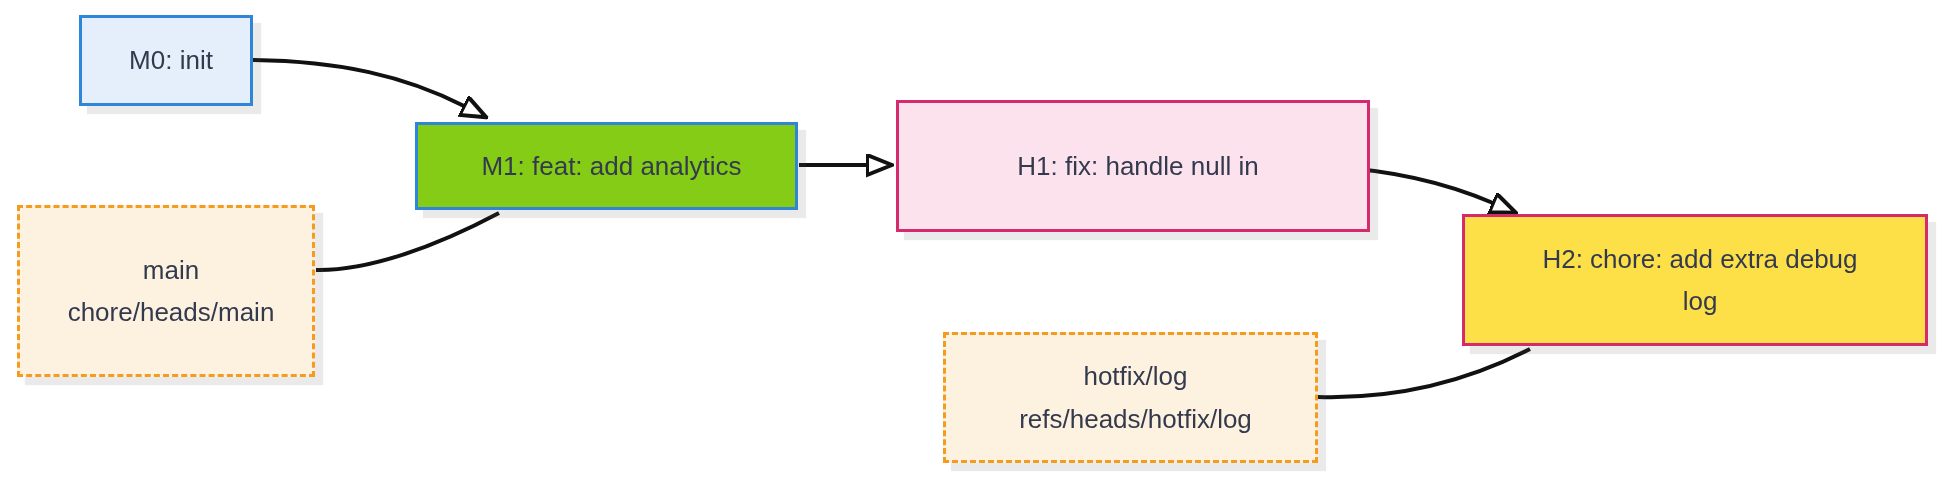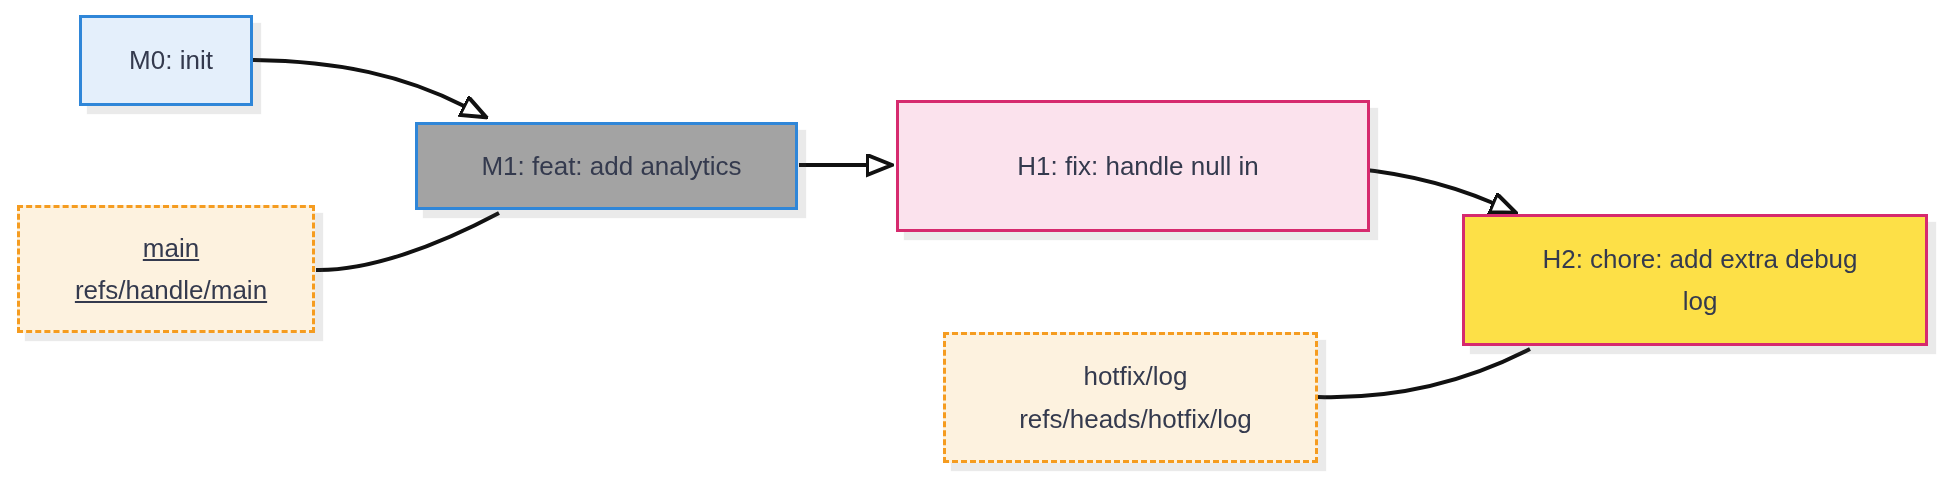--- a/index.html
+++ b/index.html
@@ -36,21 +36,21 @@
     color: #343a4e;
     box-shadow: 8px 8px 1px rgba(90, 90, 90, 0.13);
     padding-left: 10px;
   }
   .node .line { display: block; white-space: nowrap; }
   .commit-main   { background: #e4effb; border: 3px solid #2f86d8; }
   .commit-hotfix { background: #fbe2ed; border: 3px solid #d62a6e; }
   .branch-label  { background: #fdf2df; border: 3px dashed #f59c20; }
 
   #node-m0     { left:  79px; top:  15px; width: 174px; height:  91px; }
-  #node-main   { left:  17px; top: 205px; width: 298px; height: 128px; text-decoration: underline; }
+  #node-main   { left:  17px; top: 205px; width: 298px; height: 172px; }
   #node-m1     { left: 415px; top: 122px; width: 383px; height:  88px; }
   #node-h1     { left: 896px; top: 100px; width: 474px; height: 132px; }
   #node-hotfix { left: 943px; top: 332px; width: 375px; height: 131px; }
   #node-h2     { left: 1462px; top: 214px; width: 466px; height: 132px; }
 </style>
 </head>
 <body>
 
 <div class="canvas">
 
@@ -66,24 +66,24 @@
     <path d="M 1330 167 C 1392 170 1446 183 1493 203" stroke="#111111" marker-end="url(#arrowhead)"></path>
     <path d="M 1318 397 C 1390 399 1462 384 1530 349" stroke="#111111"></path>
   </svg>
 
   <div class="node commit-main" id="node-m0" style="background: rgb(228, 239, 251); border-color: rgb(47, 134, 216); color: rgb(52, 58, 78);">
     <span class="line">M0: init</span>
   </div>
 
   <div class="node branch-label" id="node-main" style="background: rgb(253, 242, 223); border-color: rgb(245, 156, 32); color: rgb(52, 58, 78);">
     <span class="line">main</span>
-    <span class="line">refs/handle/main</span>
+    <span class="line">chore/heads/main</span>
   </div>
 
-  <div class="node commit-main" id="node-m1" style="background: #a3a3a3; border-color: rgb(47, 134, 216); color: rgb(52, 58, 78);">
+  <div class="node commit-main" id="node-m1" style="background: #84cc16; border-color: rgb(47, 134, 216); color: rgb(52, 58, 78);">
     <span class="line">M1: feat: add analytics</span>
   </div>
 
   <div class="node commit-hotfix" id="node-h1" style="background: rgb(251, 226, 237); border-color: rgb(214, 42, 110); color: rgb(52, 58, 78);">
     <span class="line">H1: fix: handle null in</span>
   </div>
 
   <div class="node branch-label" id="node-hotfix" style="background: rgb(253, 242, 223); border-color: rgb(245, 156, 32); color: rgb(52, 58, 78);">
     <span class="line">hotfix/log</span>
     <span class="line">refs/heads/hotfix/log</span>

